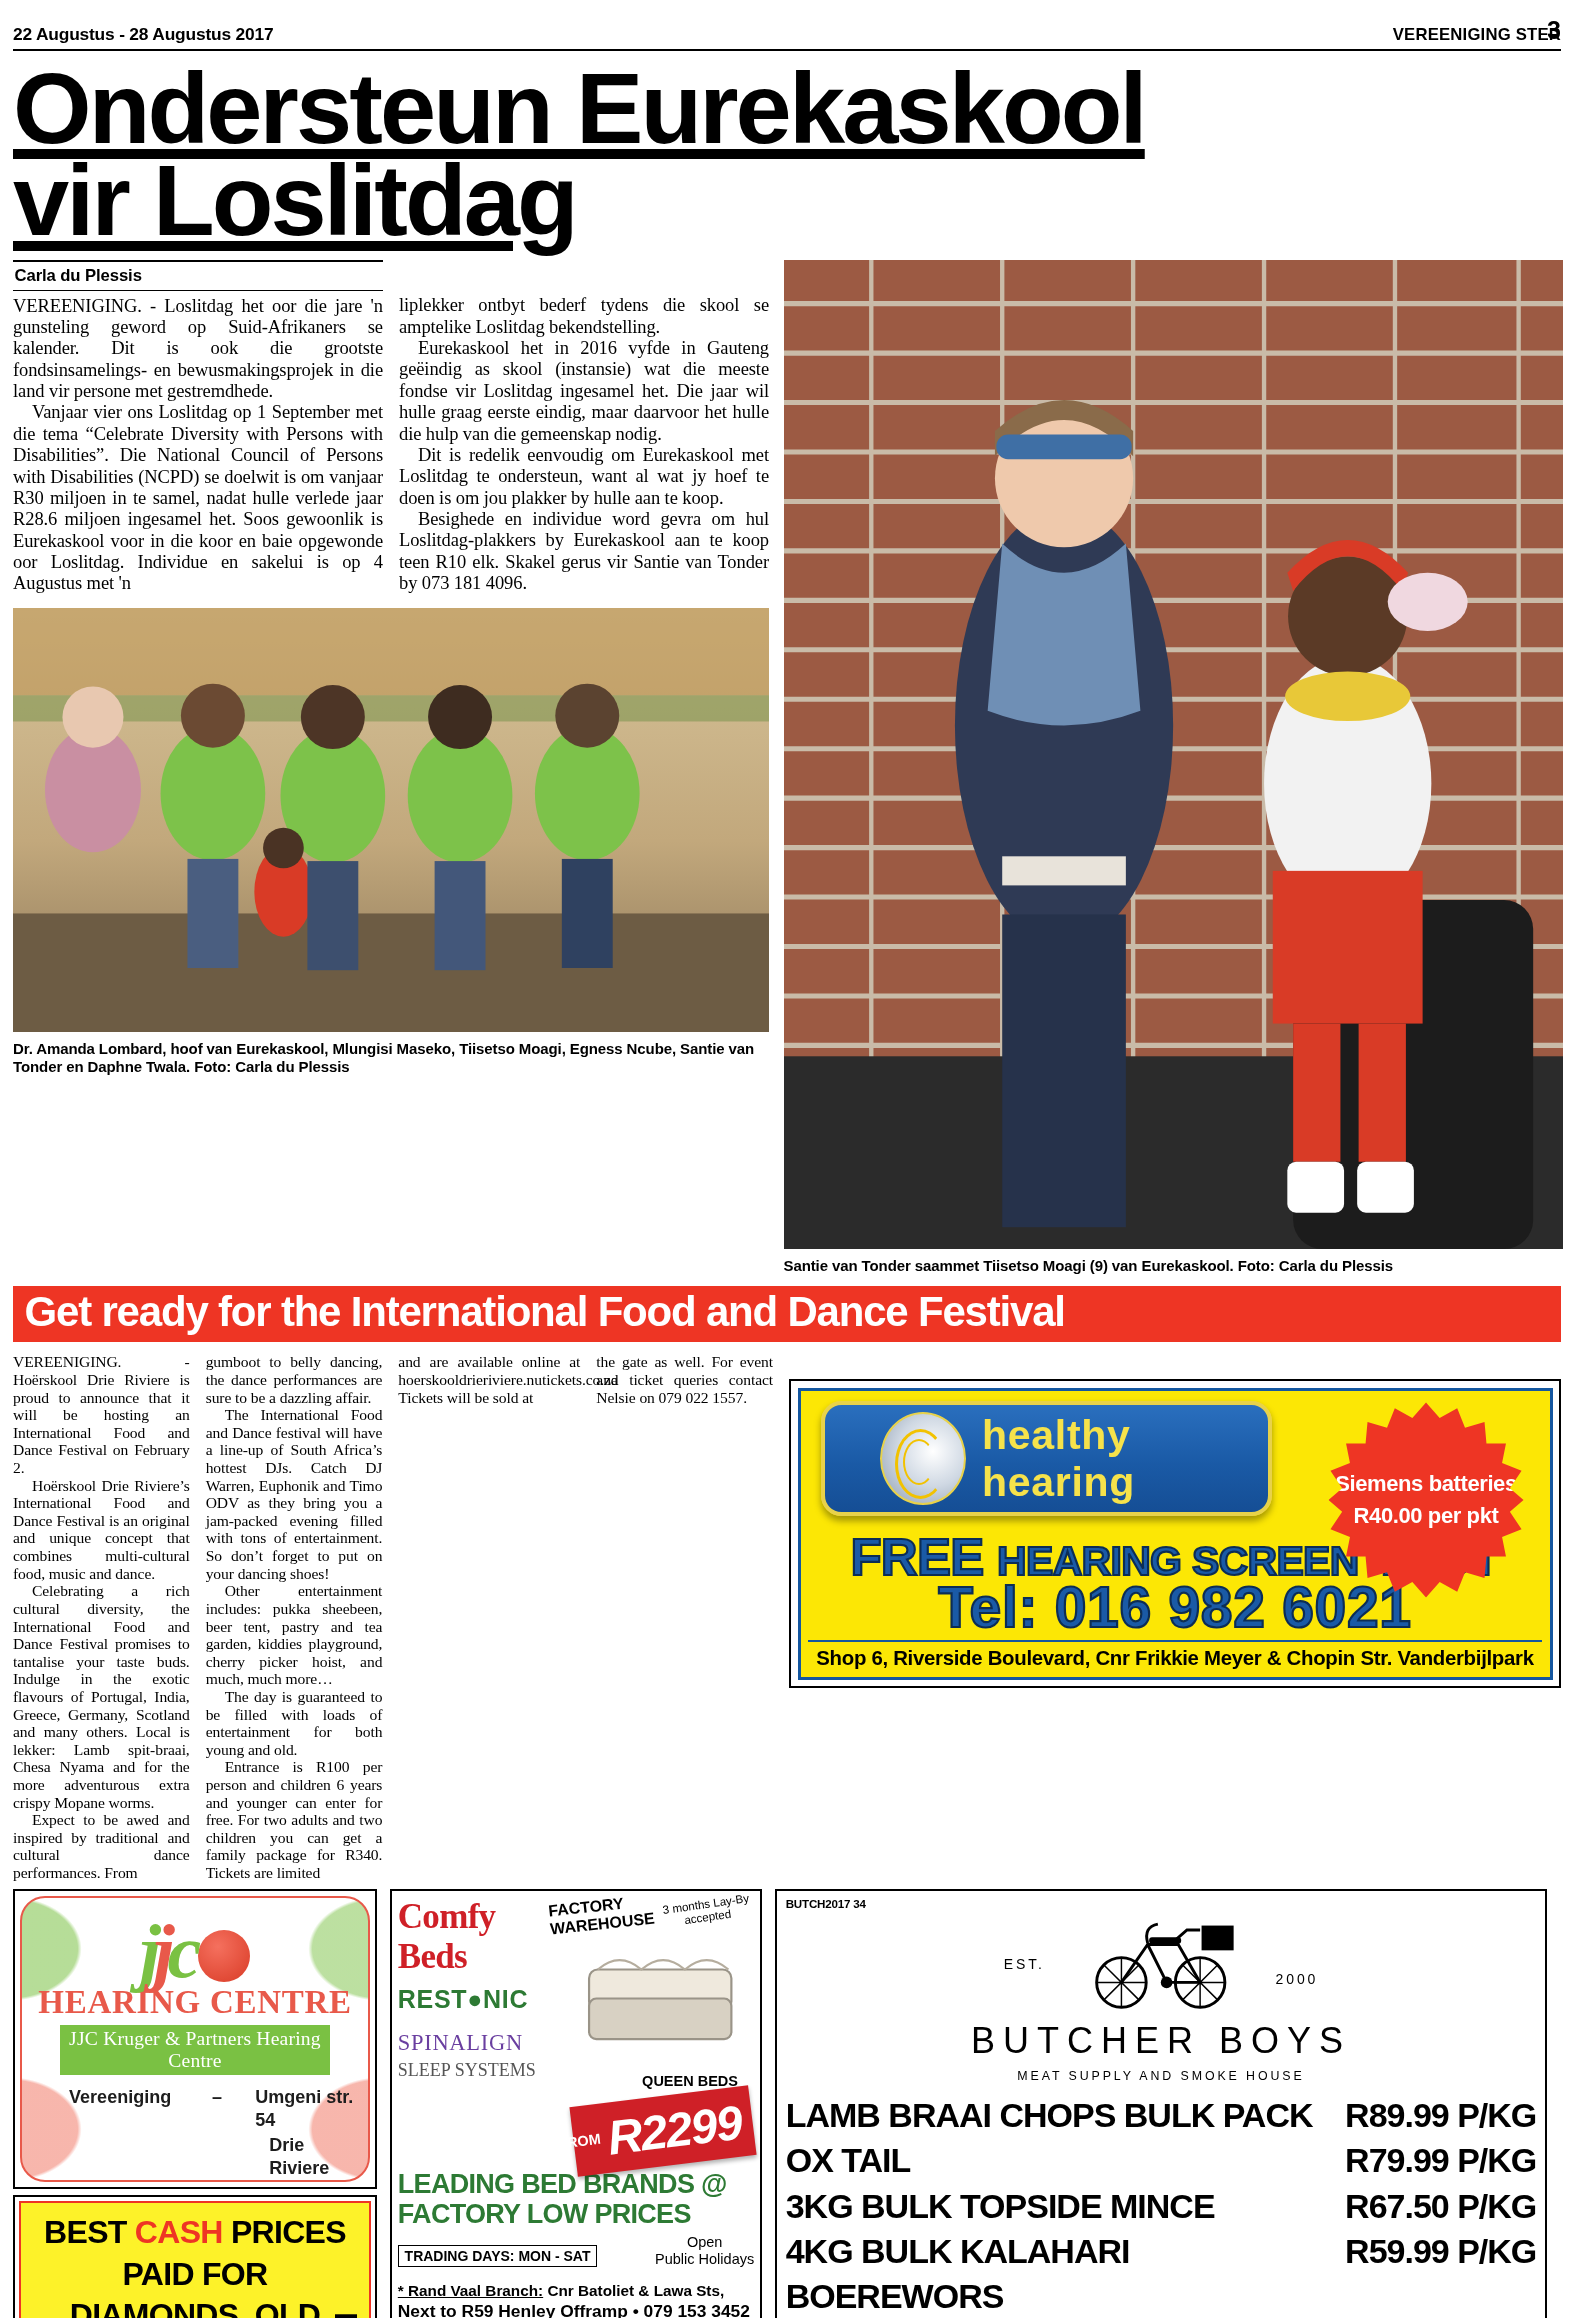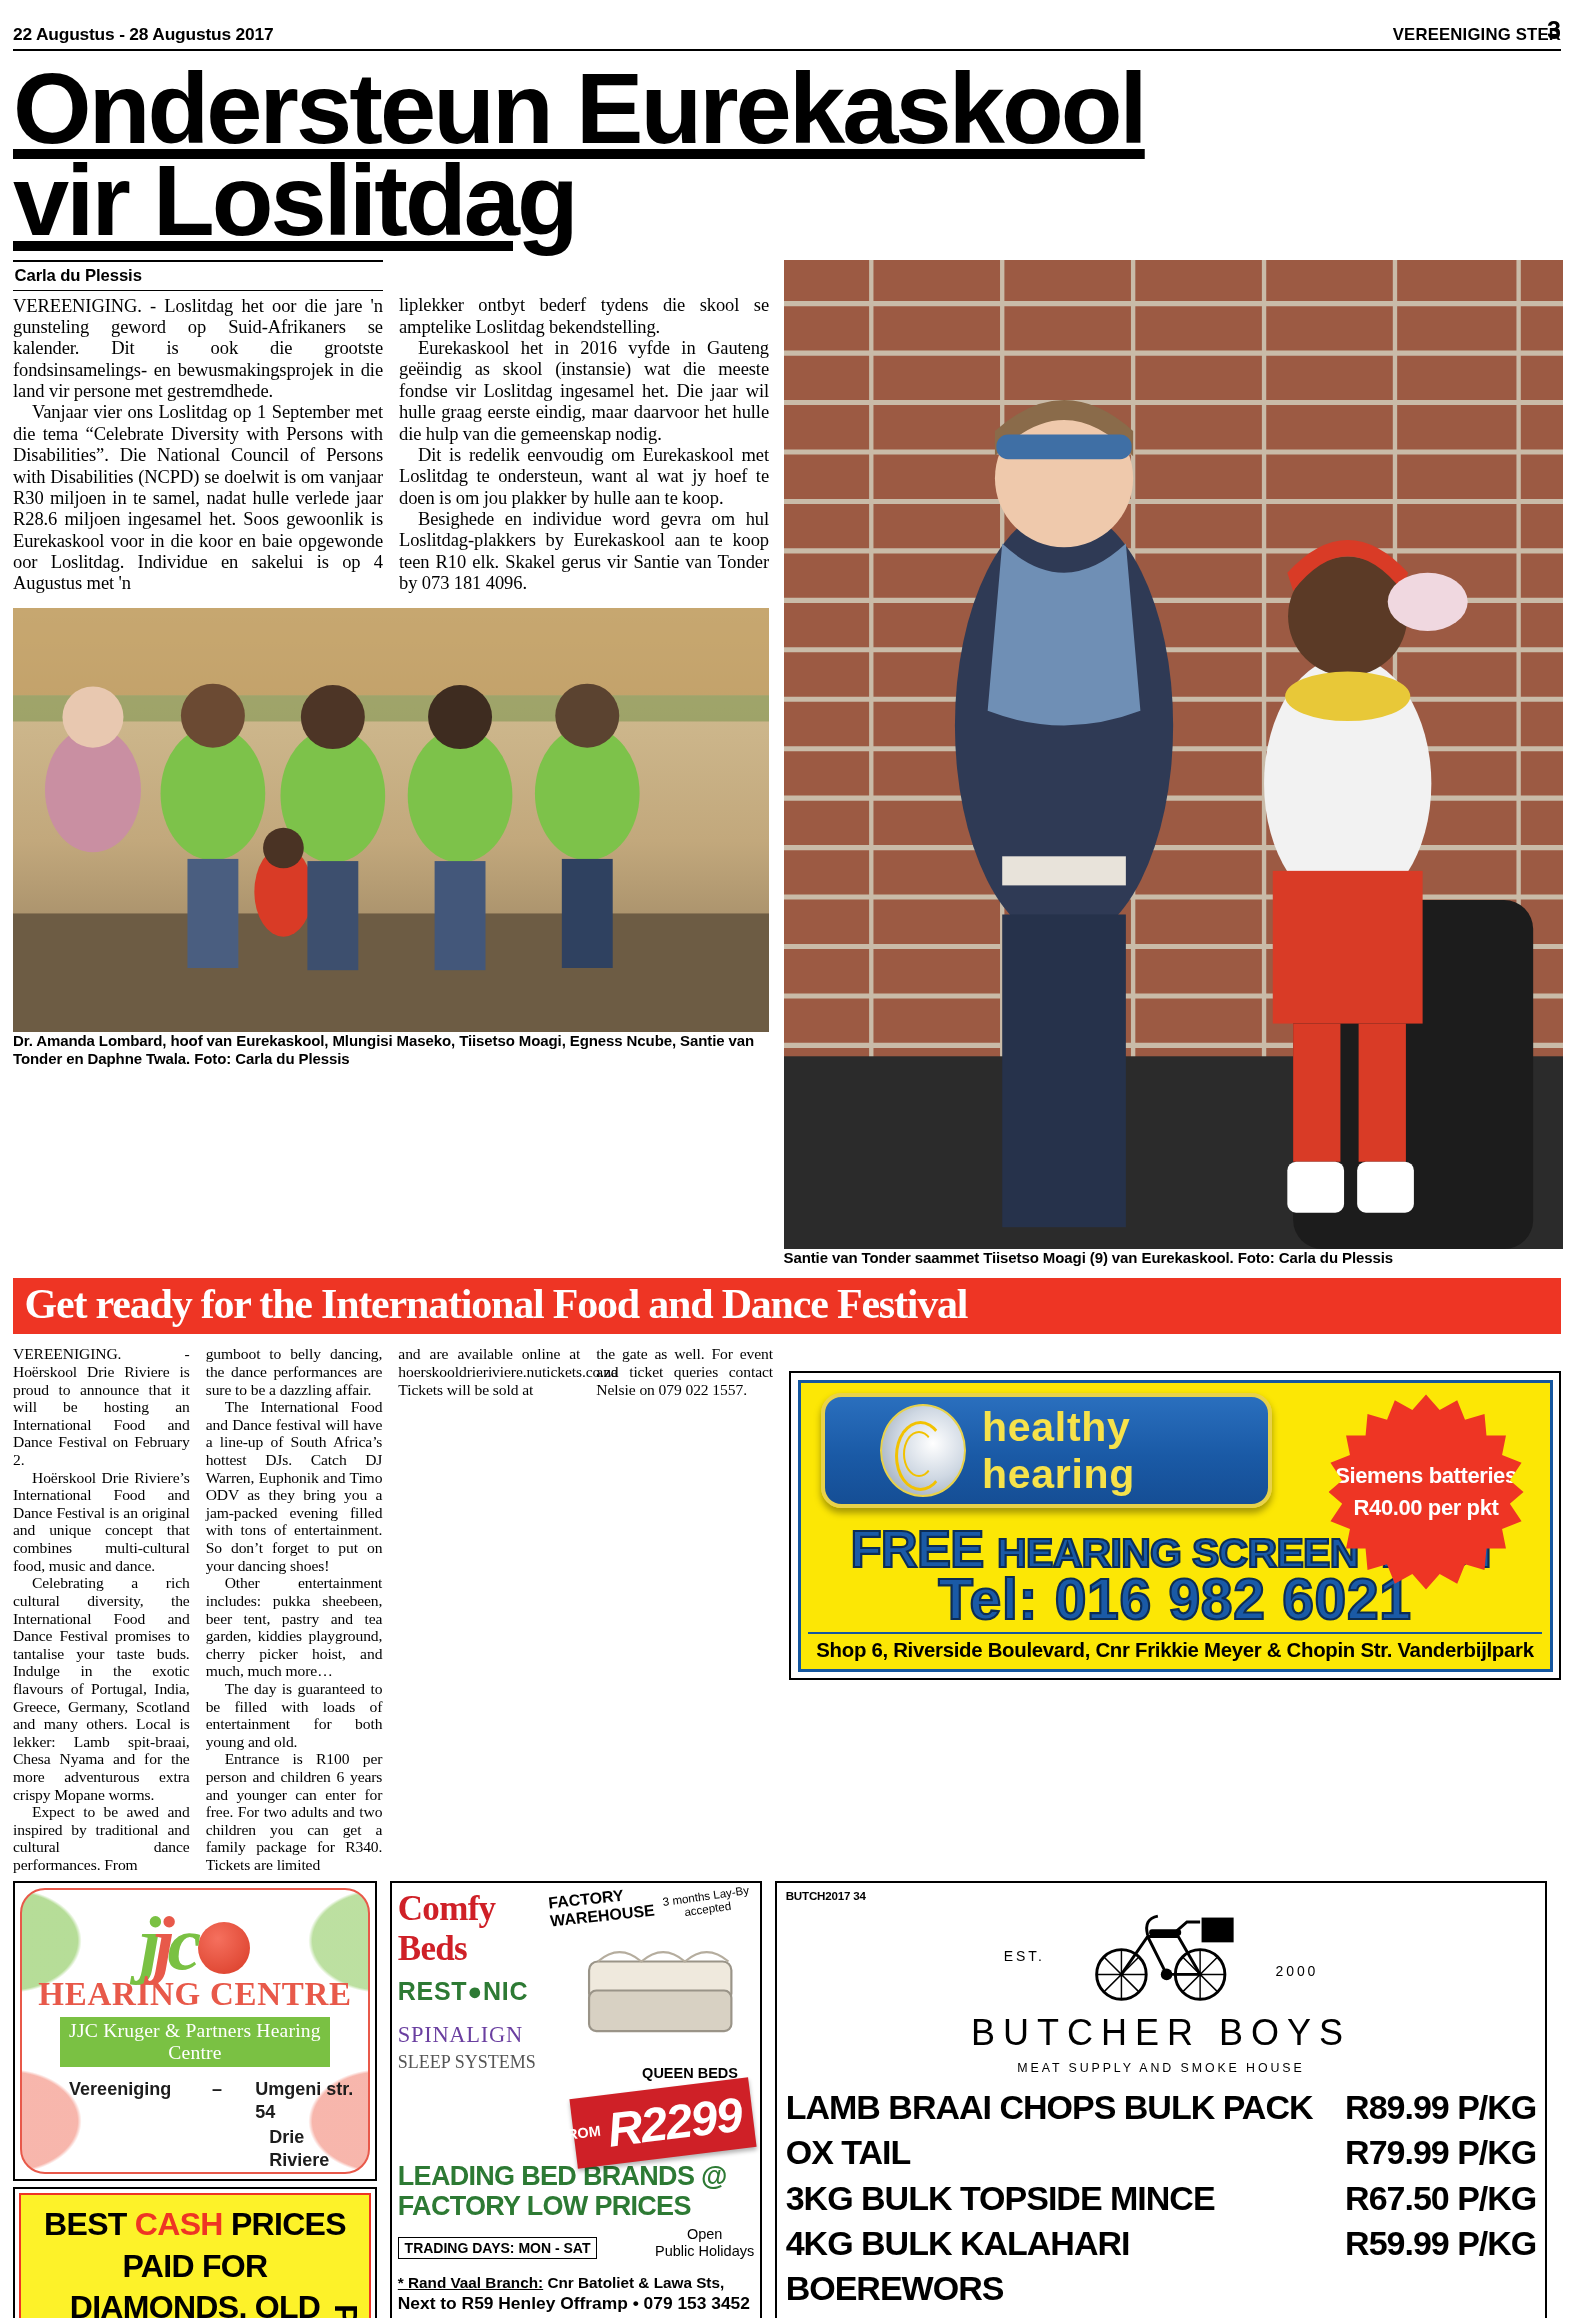--- a/index.html
+++ b/index.html
@@ -48,31 +48,30 @@
   .body-serif p { text-indent: 0; }
   .body-serif p + p { text-indent: 19px; }
   .col2-pad { padding-top: 35px; }
 
   
   .photo { position: relative; overflow: hidden; background:#cfcfcf; }
   .photo-main { width: 779px; height: 989px; margin-left: 14.5px; }
   .photo-group { width: 756px; height: 424px; margin-top: 13px; }
 
   .caption { font-size: 15px; font-weight: bold; line-height: 1.23; letter-spacing: -0.1px;
-     }
+     padding-top: 8px; }
   .cap-left { width: 756px; }
   .cap-right { width: 779px; margin-left: 14.5px; }
 
   
   .redbar {
     background: #ee3524; color: #fff; width: 1548px;
     font-size: 42px; font-weight: bold; letter-spacing: -1.2px;
     padding: 5.1px 11.6px 8.7px 11.6px; margin-top: 10.2px;
     line-height: 1.0;
-    font-family: Liberation Serif, serif;
   }
 
   
   .art2 { display: flex; gap: 16px; margin-top: 11.6px; width: 1548px; }
   .art2 .col { width: 182px; }
   .art2 .body-serif { font-size: 15.6px; line-height: 1.13; }
 
   
   .hh-ad {
     width: 772px; border: 2.2px solid #000; background: #fff;

